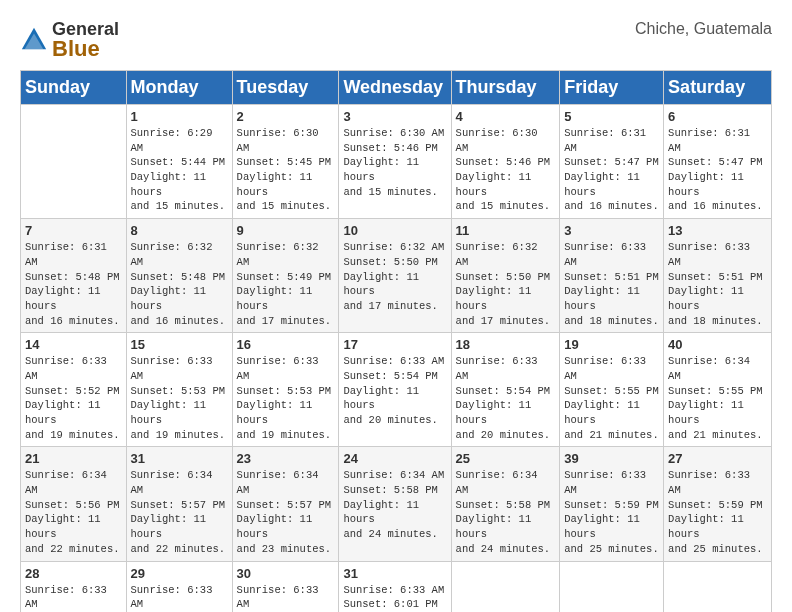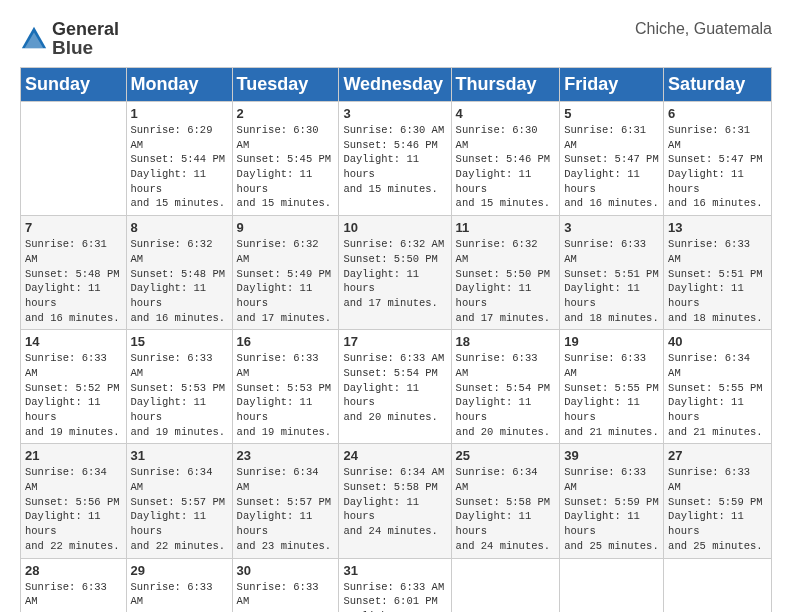--- a/index.html
+++ b/index.html
@@ -24,23 +24,23 @@
       display: flex;
       flex-direction: column;
       line-height: 1;
     }
     .logo-general {
       font-size: 18px;
       font-weight: bold;
       color: #333;
     }
     .logo-blue {
-      font-size: 19px;
-      font-weight: bold;
-      color: #404040;
+      font-size: 22px;
+      font-weight: bold;
+      color: #a16207;
     }
     .logo-icon {
       width: 28px;
       height: 28px;
       margin-right: 4px;
     }
     .title-block {
       text-align: right;
     }
     .calendar-title {

